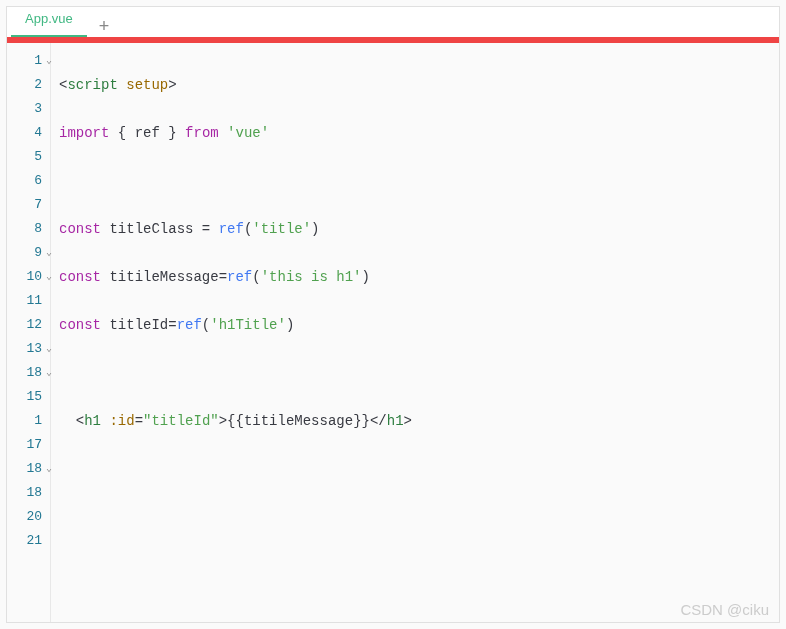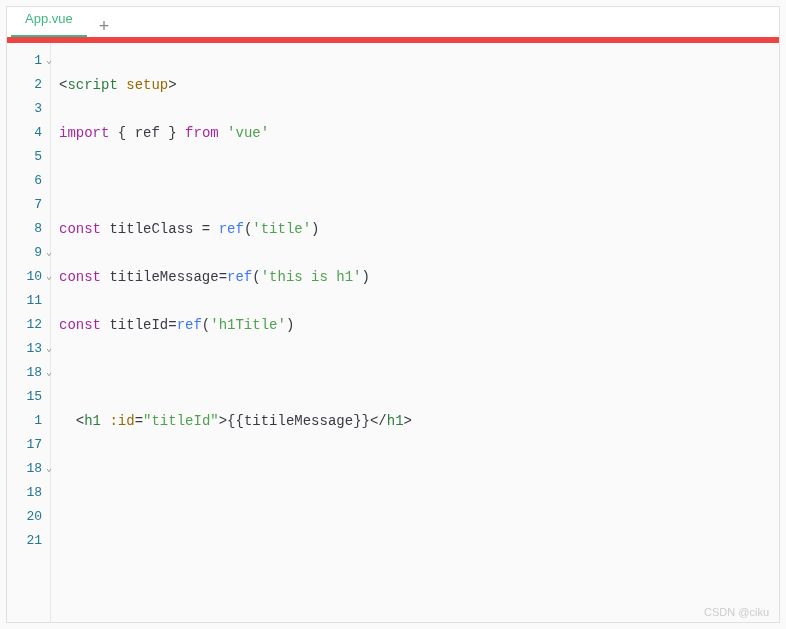--- a/index.html
+++ b/index.html
@@ -90,21 +90,21 @@
 .t-id { color: #383a42; }
 .t-fn { color: #4078f2; }
 .t-str { color: #50a14f; }
 .t-paren { color: #383a42; }
 .t-brace { color: #383a42; }
 .t-mustache { color: #383a42; }
 .watermark {
   position: absolute;
   bottom: 4px;
   right: 10px;
-  font-size: 11px;
+  font-size: 15px;
   color: #ccc;
   font-family: Arial, sans-serif;
   margin-top: 36px;
 }
 </style>
 </head>
 <body>
 
 <div class="editor-wrap">
   <div class="tabs">

